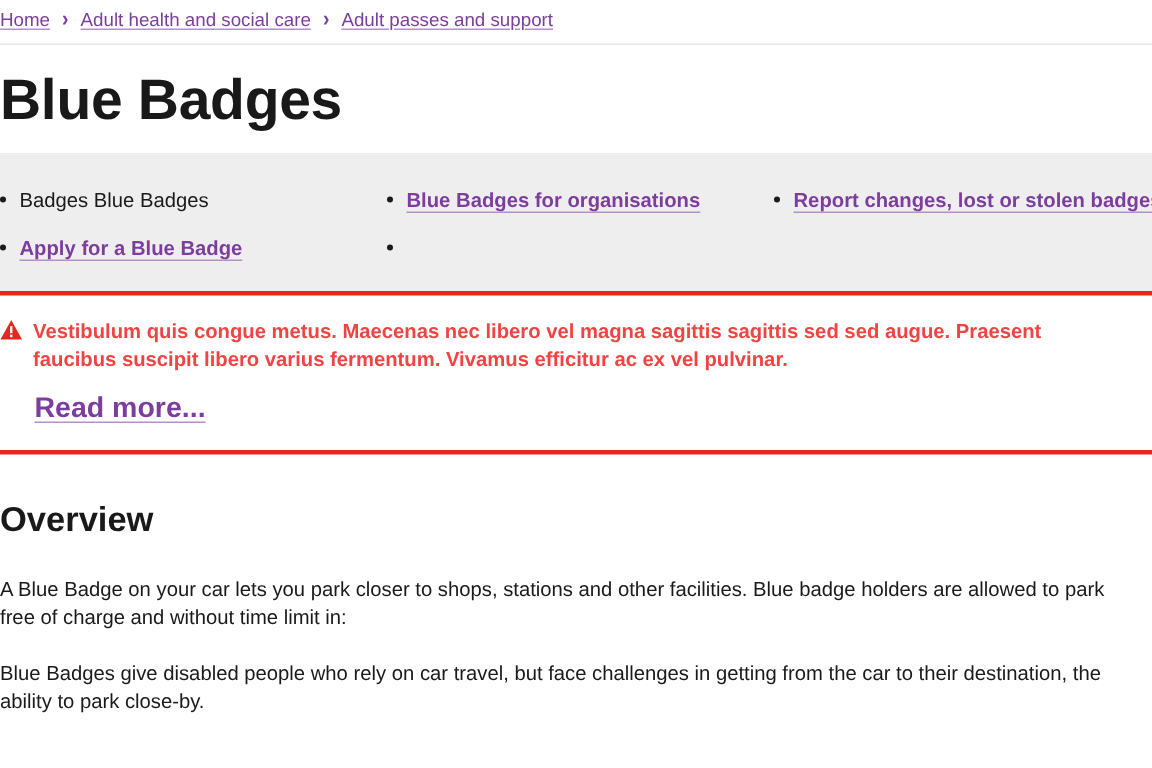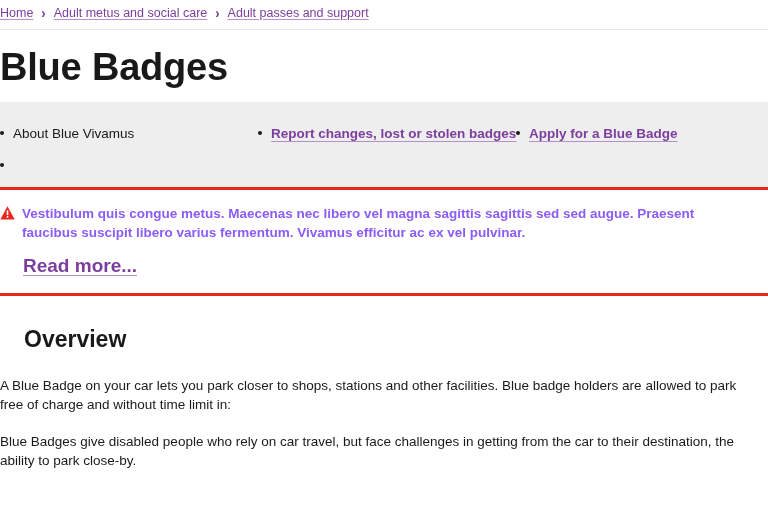--- a/index.html
+++ b/index.html
@@ -123,21 +123,21 @@
   }
   .alert-row {
     display: flex;
     align-items: flex-start;
   }
   .warn-icon {
     flex: 0 0 auto;
     margin: 2px 7px 0 0;
   }
   .alert-text {
-    color: #8b5cf6;
+    color: #ef4444;
     font-size: 13.5px;
     line-height: 19px;
     font-weight: bold;
     max-width: 712px;
   }
   .alert-more {
     margin: 13px 0 0 23px;
   }
   .alert-more .txt {
     color: #7c3e9c;
@@ -152,57 +152,60 @@
   
   .overview {
     padding: 30px 0 0 12px;
   }
   .overview h2 {
     margin: 0 0 24px 0;
     font-size: 23px;
     line-height: 26px;
     font-weight: bold;
     color: #191919;
-    padding-left: 24px;
   }
   .overview p {
     margin: 0 0 18px 0;
     font-size: 13.5px;
     line-height: 19px;
     color: #1a1a1a;
     max-width: 762px;
   }
 </style>
 </head>
 <body>
 
 <div class="viewport">
 
   <div class="breadcrumb-bar">
     <nav class="breadcrumb">
       <span class="crumb">Home</span>
       <span class="crumb-sep">›</span>
-      <span class="crumb">Adult metus and social care</span>
+      <span class="crumb">Adult health and social care</span>
       <span class="crumb-sep">›</span>
       <span class="crumb">Adult passes and support</span>
     </nav>
   </div>
 
   <div class="title-block">
     <h1 class="page-title">Blue Badges</h1>
   </div>
 
   <div class="links-panel">
     <div class="links-grid">
 
       <div class="link-item current">
         <span class="bullet"></span>
-        <span class="txt">About Blue Vivamus</span>
-      </div>
-
+        <span class="txt">Badges Blue Badges</span>
+      </div>
+
+      <div class="link-item">
+        <span class="bullet"></span>
+        <span class="txt">Blue Badges for organisations</span>
+      </div>
 
       <div class="link-item">
         <span class="bullet"></span>
         <span class="txt">Report changes, lost or stolen badges</span>
       </div>
 
       <div class="link-item">
         <span class="bullet"></span>
         <span class="txt">Apply for a Blue Badge</span>
       </div>

